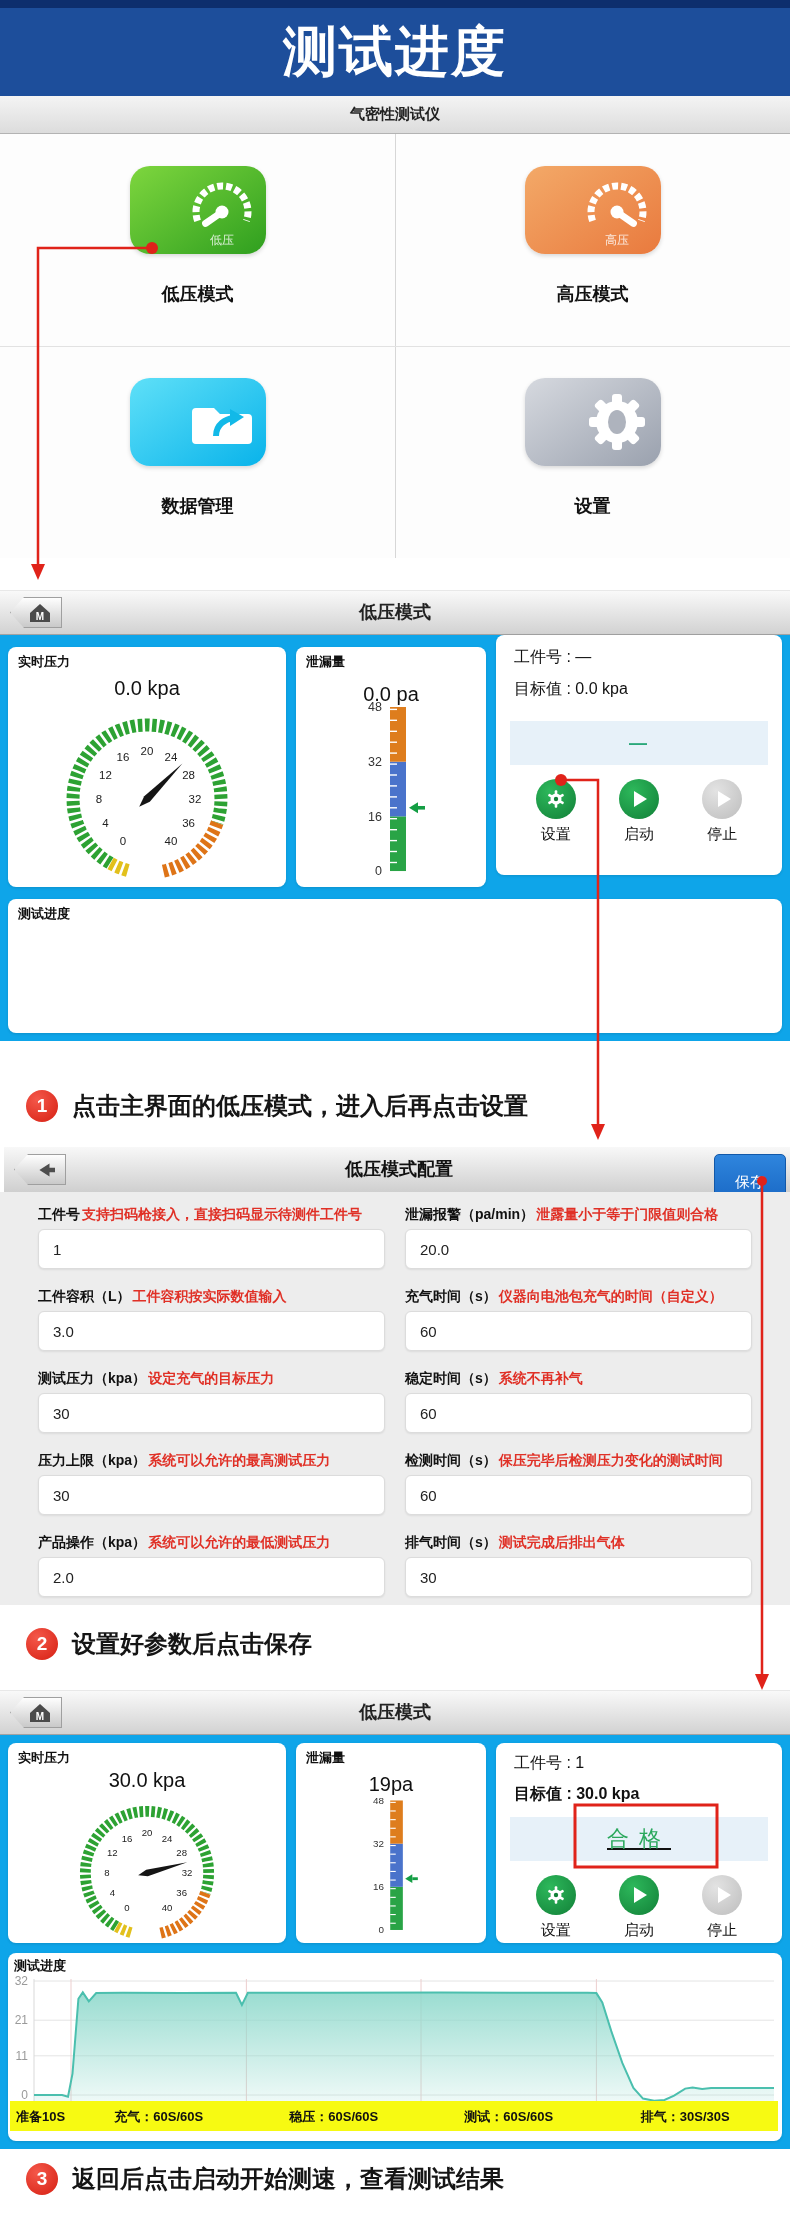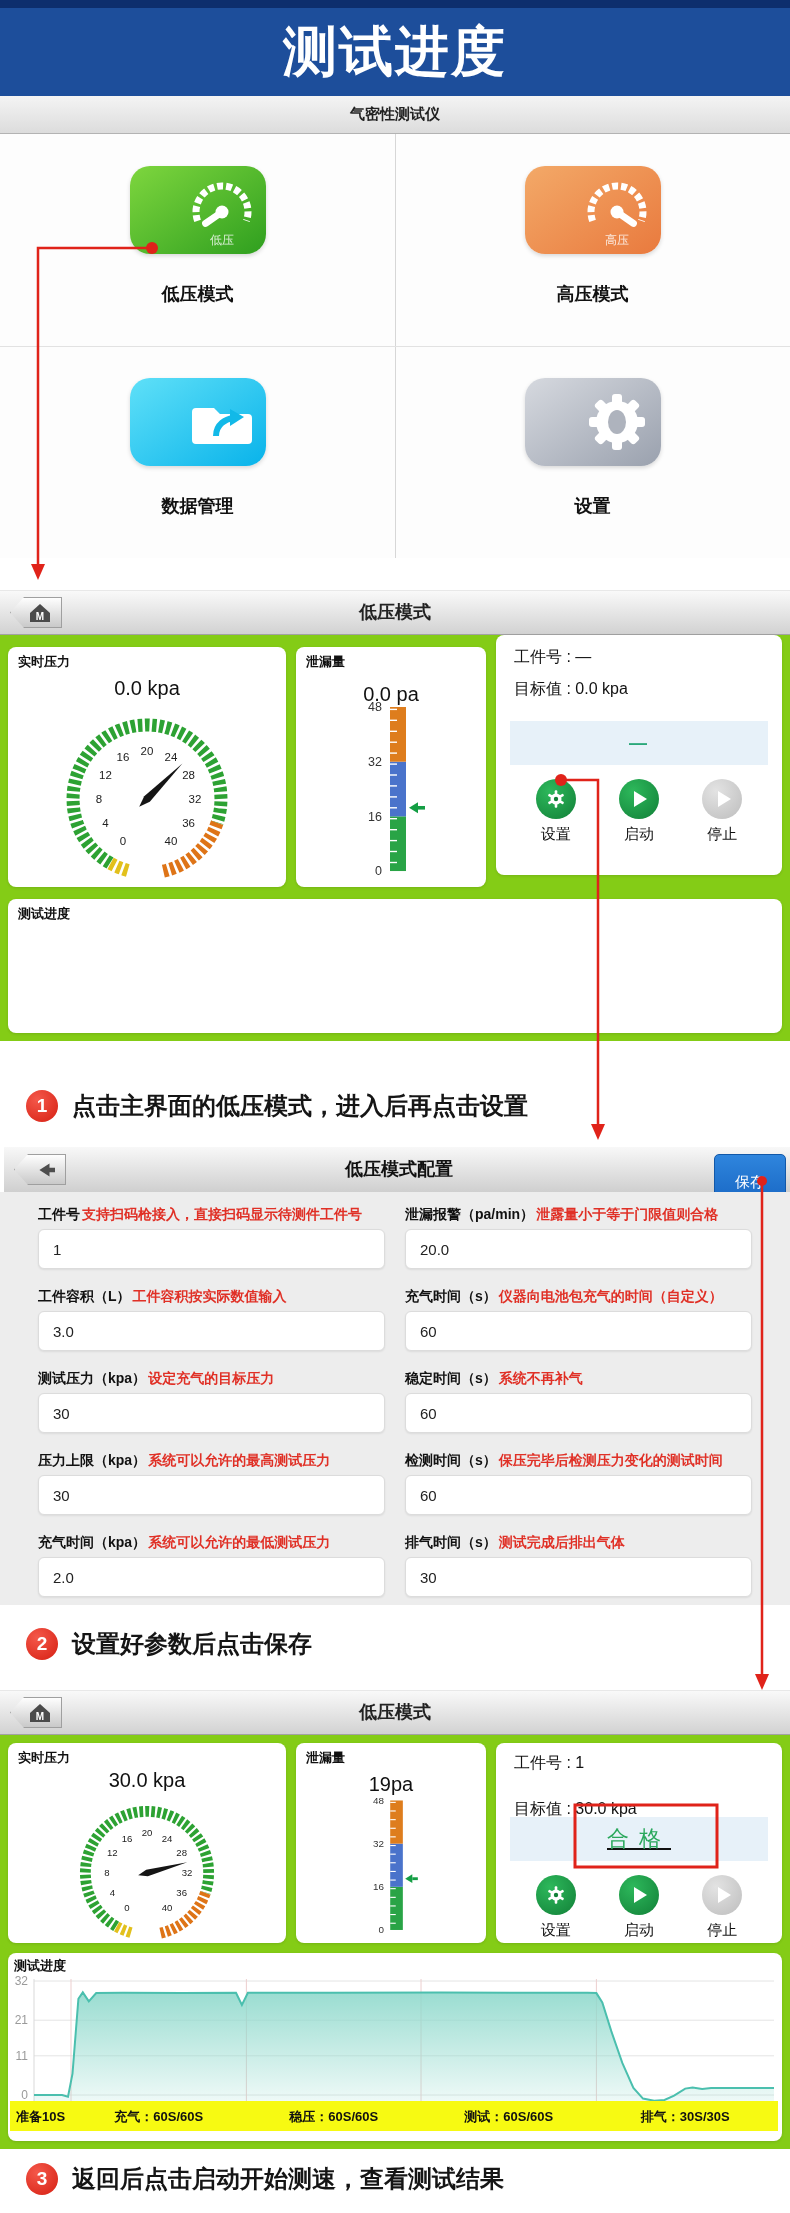--- a/index.html
+++ b/index.html
@@ -29,21 +29,21 @@
   
   .screen{position:absolute;left:0;width:790px;}
   .scr-header{position:relative;height:43px;background:linear-gradient(#f9f9f9,#d2d2d2);
               border-top:1px solid #e8e8e8;border-bottom:1px solid #a2a2a2;}
   .scr-header .title{position:absolute;left:0;right:0;top:0;line-height:43px;text-align:center;
                      font-size:18px;font-weight:bold;color:#222;}
   .nav-pill{position:absolute;left:10px;top:6px;width:52px;height:31px;cursor:pointer;
             background:linear-gradient(#fefefe,#c9c9c9);border:1px solid #9f9f9f;
             clip-path:polygon(14px 0,100% 0,100% 100%,14px 100%,0 50%);
             display:flex;align-items:center;justify-content:center;padding-left:8px;box-sizing:border-box;}
-  .scr-body{position:relative;background:#84cc16;}
+  .scr-body{position:relative;background:#0ea5e9;}
   .card{position:absolute;background:#fff;border-radius:8px;box-shadow:0 1px 3px rgba(0,0,0,.12);}
   .card .ctitle{position:absolute;left:10px;top:6px;font-size:13px;font-weight:bold;color:#111;}
   .card .bigval{position:absolute;left:0;right:0;text-align:center;font-size:20px;color:#111;}
   .panel-line{position:absolute;left:18px;font-size:16px;color:#111;}
   .result-strip{position:absolute;left:14px;right:14px;background:#e7f1f9;
                 display:flex;align-items:center;justify-content:center;}
   .result-dash{color:#2aa87a;font-size:18px;font-weight:bold;letter-spacing:2px;}
   .result-pass{color:#2aa85c;font-size:22px;letter-spacing:10px;font-weight:500;}
   .toolrow{position:absolute;left:0;right:0;display:flex;justify-content:space-around;padding:0 18px;}
   .toolbtn{display:flex;flex-direction:column;align-items:center;cursor:pointer;}
@@ -306,21 +306,21 @@
       </div>
       <div class="cfield">
         <div class="clabel"><span>压力上限（kpa）</span><span class="red">系统可以允许的最高测试压力</span></div>
         <input class="cinput" value="30" style="">
       </div>
       <div class="cfield">
         <div class="clabel"><span>检测时间（s）</span><span class="red">保压完毕后检测压力变化的测试时间</span></div>
         <input class="cinput" value="60" style="">
       </div>
       <div class="cfield">
-        <div class="clabel"><span>充气时间（kpa）</span><span class="red">系统可以允许的最低测试压力</span></div>
+        <div class="clabel"><span>产品操作（kpa）</span><span class="red">系统可以允许的最低测试压力</span></div>
         <input class="cinput" value="2.0" style="">
       </div>
       <div class="cfield">
         <div class="clabel"><span>排气时间（s）</span><span class="red">测试完成后排出气体</span></div>
         <input class="cinput" value="30" style="">
       </div>
     </div>
   </div>
 
   <div class="step" style="top:1628px;">
@@ -387,21 +387,21 @@
             <text x="66" y="176" text-anchor="end" dy="0.35em" font-size="12.5" fill="#333">0</text>
             <text x="66" y="121.33333333333334" text-anchor="end" dy="0.35em" font-size="12.5" fill="#333">16</text>
             <text x="66" y="66.66666666666667" text-anchor="end" dy="0.35em" font-size="12.5" fill="#333">32</text>
             <text x="66" y="12" text-anchor="end" dy="0.35em" font-size="12.5" fill="#333">48</text>
             <polygon points="93,111.08333333333333 102,105.58333333333333 102,116.58333333333333" fill="#149e44"></polygon>
             <rect x="102" y="109.28333333333333" width="7" height="3.6" fill="#149e44"></rect>
           </svg>
       </div>
       <div class="card" style="left:496px;top:8px;width:286px;height:200px;">
         <div class="panel-line" style="top:10px;">工件号 : 1</div>
-        <div class="panel-line" style="top:56px;">目标值 : 30.0 kpa</div>
+        <div class="panel-line" style="top:41px;font-weight:bold;">目标值 : 30.0 kpa</div>
         <div class="result-strip" style="top:74px;height:44px;text-decoration:underline;">
           <span class="result-pass">合格</span>
         </div>
         <div class="toolrow" style="top:132px;">
           <div class="toolbtn">
             <div class="tcirc on">
               <svg width="22" height="22" viewBox="0 0 24 24">
                   <g fill="#fff">
                 <rect x="10.6" y="2.5" width="2.8" height="5" rx="1" transform="rotate(0 12 12)"></rect>
                 <rect x="10.6" y="2.5" width="2.8" height="5" rx="1" transform="rotate(60 12 12)"></rect>

